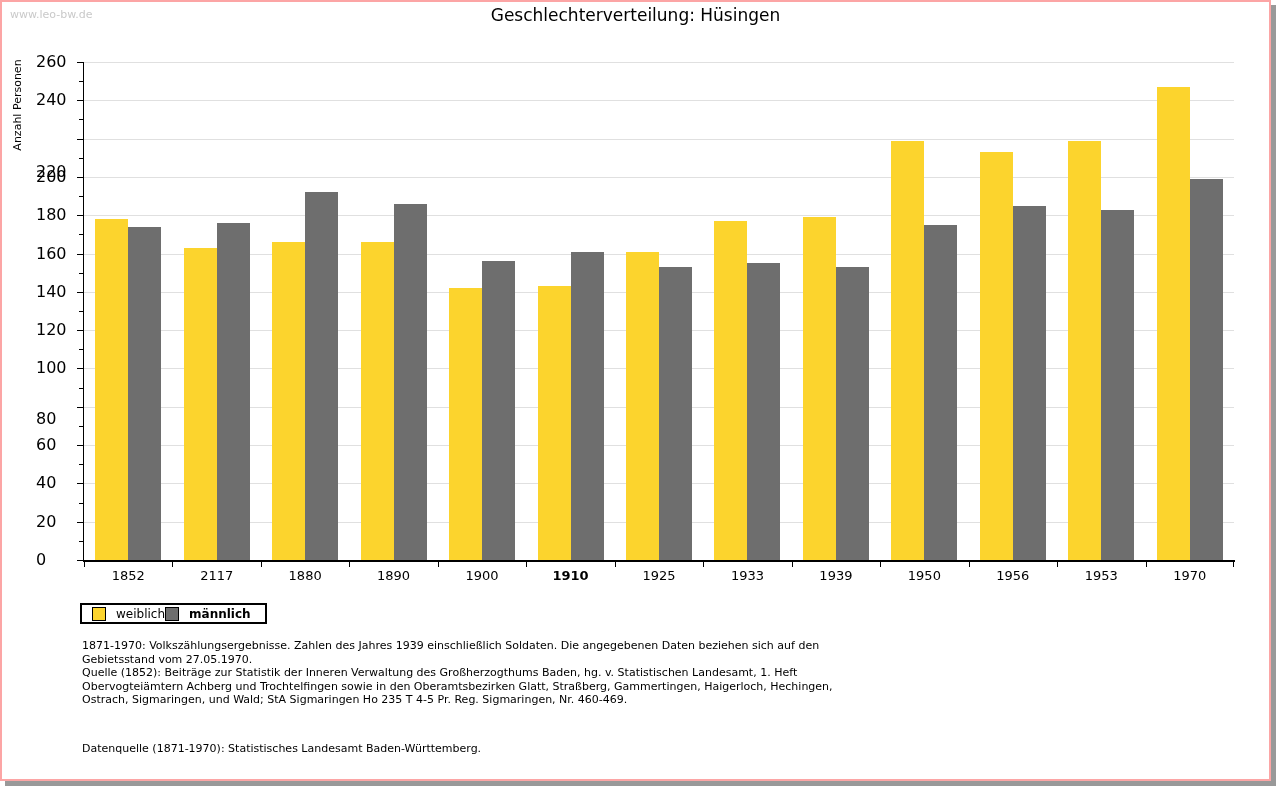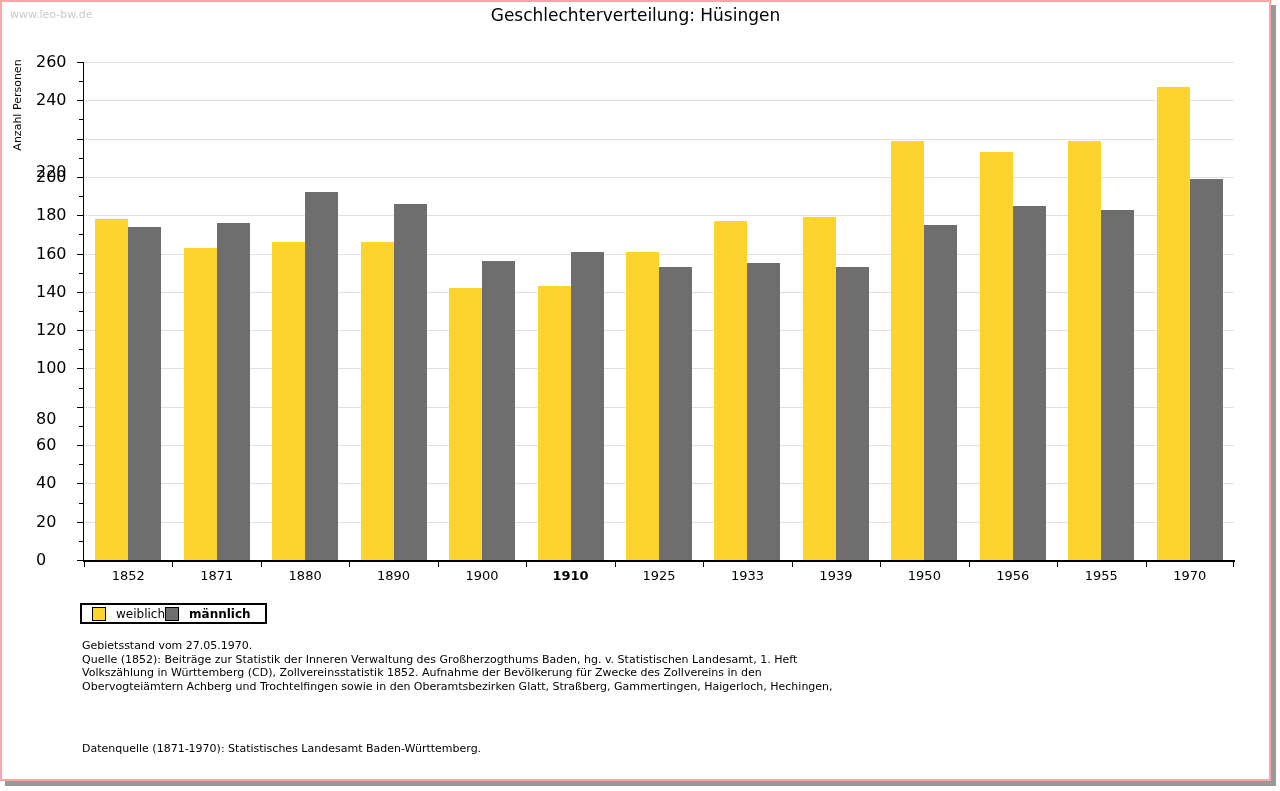--- a/index.html
+++ b/index.html
@@ -103,21 +103,21 @@
       <div class="xtick" style="left: 796.154px;"></div>
       <div class="xtick" style="left: 884.615px;"></div>
       <div class="xtick" style="left: 973.077px;"></div>
       <div class="xtick" style="left: 1061.54px;"></div>
       <div class="xtick" style="left: 1149px;"></div>
       <div class="bar" style="left: 11.2308px; width: 33px; height: 340.938px; background: rgb(252, 212, 45);"></div>
       <div class="bar" style="left: 44.2308px; width: 33px; height: 333.277px; background: rgb(110, 110, 110);"></div>
       <div class="xlabel" style="left: 0px; width: 88.4615px;">1852</div>
       <div class="bar" style="left: 99.6923px; width: 33px; height: 312.208px; background: rgb(252, 212, 45);"></div>
       <div class="bar" style="left: 132.692px; width: 33px; height: 337.108px; background: rgb(110, 110, 110);"></div>
-      <div class="xlabel" style="left: 88.4615px; width: 88.4615px;">1871</div>
+      <div class="xlabel" style="left: 88.4615px; width: 88.4615px;">2117</div>
       <div class="bar" style="left: 188.154px; width: 33px; height: 317.954px; background: rgb(252, 212, 45);"></div>
       <div class="bar" style="left: 221.154px; width: 33px; height: 367.754px; background: rgb(110, 110, 110);"></div>
       <div class="xlabel" style="left: 176.923px; width: 88.4615px;">1880</div>
       <div class="bar" style="left: 276.615px; width: 33px; height: 317.954px; background: rgb(252, 212, 45);"></div>
       <div class="bar" style="left: 309.615px; width: 33px; height: 356.262px; background: rgb(110, 110, 110);"></div>
       <div class="xlabel" style="left: 265.385px; width: 88.4615px;">1890</div>
       <div class="bar" style="left: 365.077px; width: 33px; height: 271.985px; background: rgb(252, 212, 45);"></div>
       <div class="bar" style="left: 398.077px; width: 33px; height: 298.8px; background: rgb(110, 110, 110);"></div>
       <div class="xlabel" style="left: 353.846px; width: 88.4615px;">1900</div>
       <div class="bar" style="left: 453.538px; width: 33px; height: 273.9px; background: rgb(252, 212, 45);"></div>
@@ -133,37 +133,38 @@
       <div class="bar" style="left: 751.923px; width: 33px; height: 293.054px; background: rgb(110, 110, 110);"></div>
       <div class="xlabel" style="left: 707.692px; width: 88.4615px;">1939</div>
       <div class="bar" style="left: 807.385px; width: 33px; height: 419.469px; background: rgb(252, 212, 45);"></div>
       <div class="bar" style="left: 840.385px; width: 33px; height: 335.192px; background: rgb(110, 110, 110);"></div>
       <div class="xlabel" style="left: 796.154px; width: 88.4615px;">1950</div>
       <div class="bar" style="left: 895.846px; width: 33px; height: 407.977px; background: rgb(252, 212, 45);"></div>
       <div class="bar" style="left: 928.846px; width: 33px; height: 354.346px; background: rgb(110, 110, 110);"></div>
       <div class="xlabel" style="left: 884.615px; width: 88.4615px;">1956</div>
       <div class="bar" style="left: 984.308px; width: 33px; height: 419.469px; background: rgb(252, 212, 45);"></div>
       <div class="bar" style="left: 1017.31px; width: 33px; height: 350.515px; background: rgb(110, 110, 110);"></div>
-      <div class="xlabel" style="left: 973.077px; width: 88.4615px;">1955</div>
+      <div class="xlabel" style="left: 973.077px; width: 88.4615px;">1953</div>
       <div class="bar" style="left: 1072.77px; width: 33px; height: 473.1px; background: rgb(252, 212, 45);"></div>
       <div class="bar" style="left: 1105.77px; width: 33px; height: 381.162px; background: rgb(110, 110, 110);"></div>
       <div class="xlabel" style="left: 1061.54px; width: 88.4615px;">1970</div>
     </div>
 
   <div class="legend">
     <div class="item">
       <span class="swatch" id="sw0" style="background: rgb(252, 212, 45);"></span>
       <span>weiblich</span>
     </div>
     <div class="item">
       <span class="swatch" id="sw1" style="background: rgb(110, 110, 110);"></span>
       <span>männlich</span>
     </div>
   </div>
 
   <div class="footnotes" id="footnotes">
+      <div>1871-1970: Volkszählungsergebnisse. Zahlen des Jahres 1939 einschließlich Soldaten. Die angegebenen Daten beziehen sich auf den</div>
       <div>Gebietsstand vom 27.05.1970.</div>
       <div>Quelle (1852): Beiträge zur Statistik der Inneren Verwaltung des Großherzogthums Baden, hg. v. Statistischen Landesamt, 1. Heft</div>
-      <div>Volkszählung in Württemberg (CD), Zollvereinsstatistik 1852. Aufnahme der Bevölkerung für Zwecke des Zollvereins in den</div>
       <div>Obervogteiämtern Achberg und Trochtelfingen sowie in den Oberamtsbezirken Glatt, Straßberg, Gammertingen, Haigerloch, Hechingen,</div>
+      <div>Ostrach, Sigmaringen, und Wald; StA Sigmaringen Ho 235 T 4-5 Pr. Reg. Sigmaringen, Nr. 460-469.</div>
     </div>
   <div class="datasource">Datenquelle (1871-1970): Statistisches Landesamt Baden-Württemberg.</div>
 </div>
 
 </body></html>

